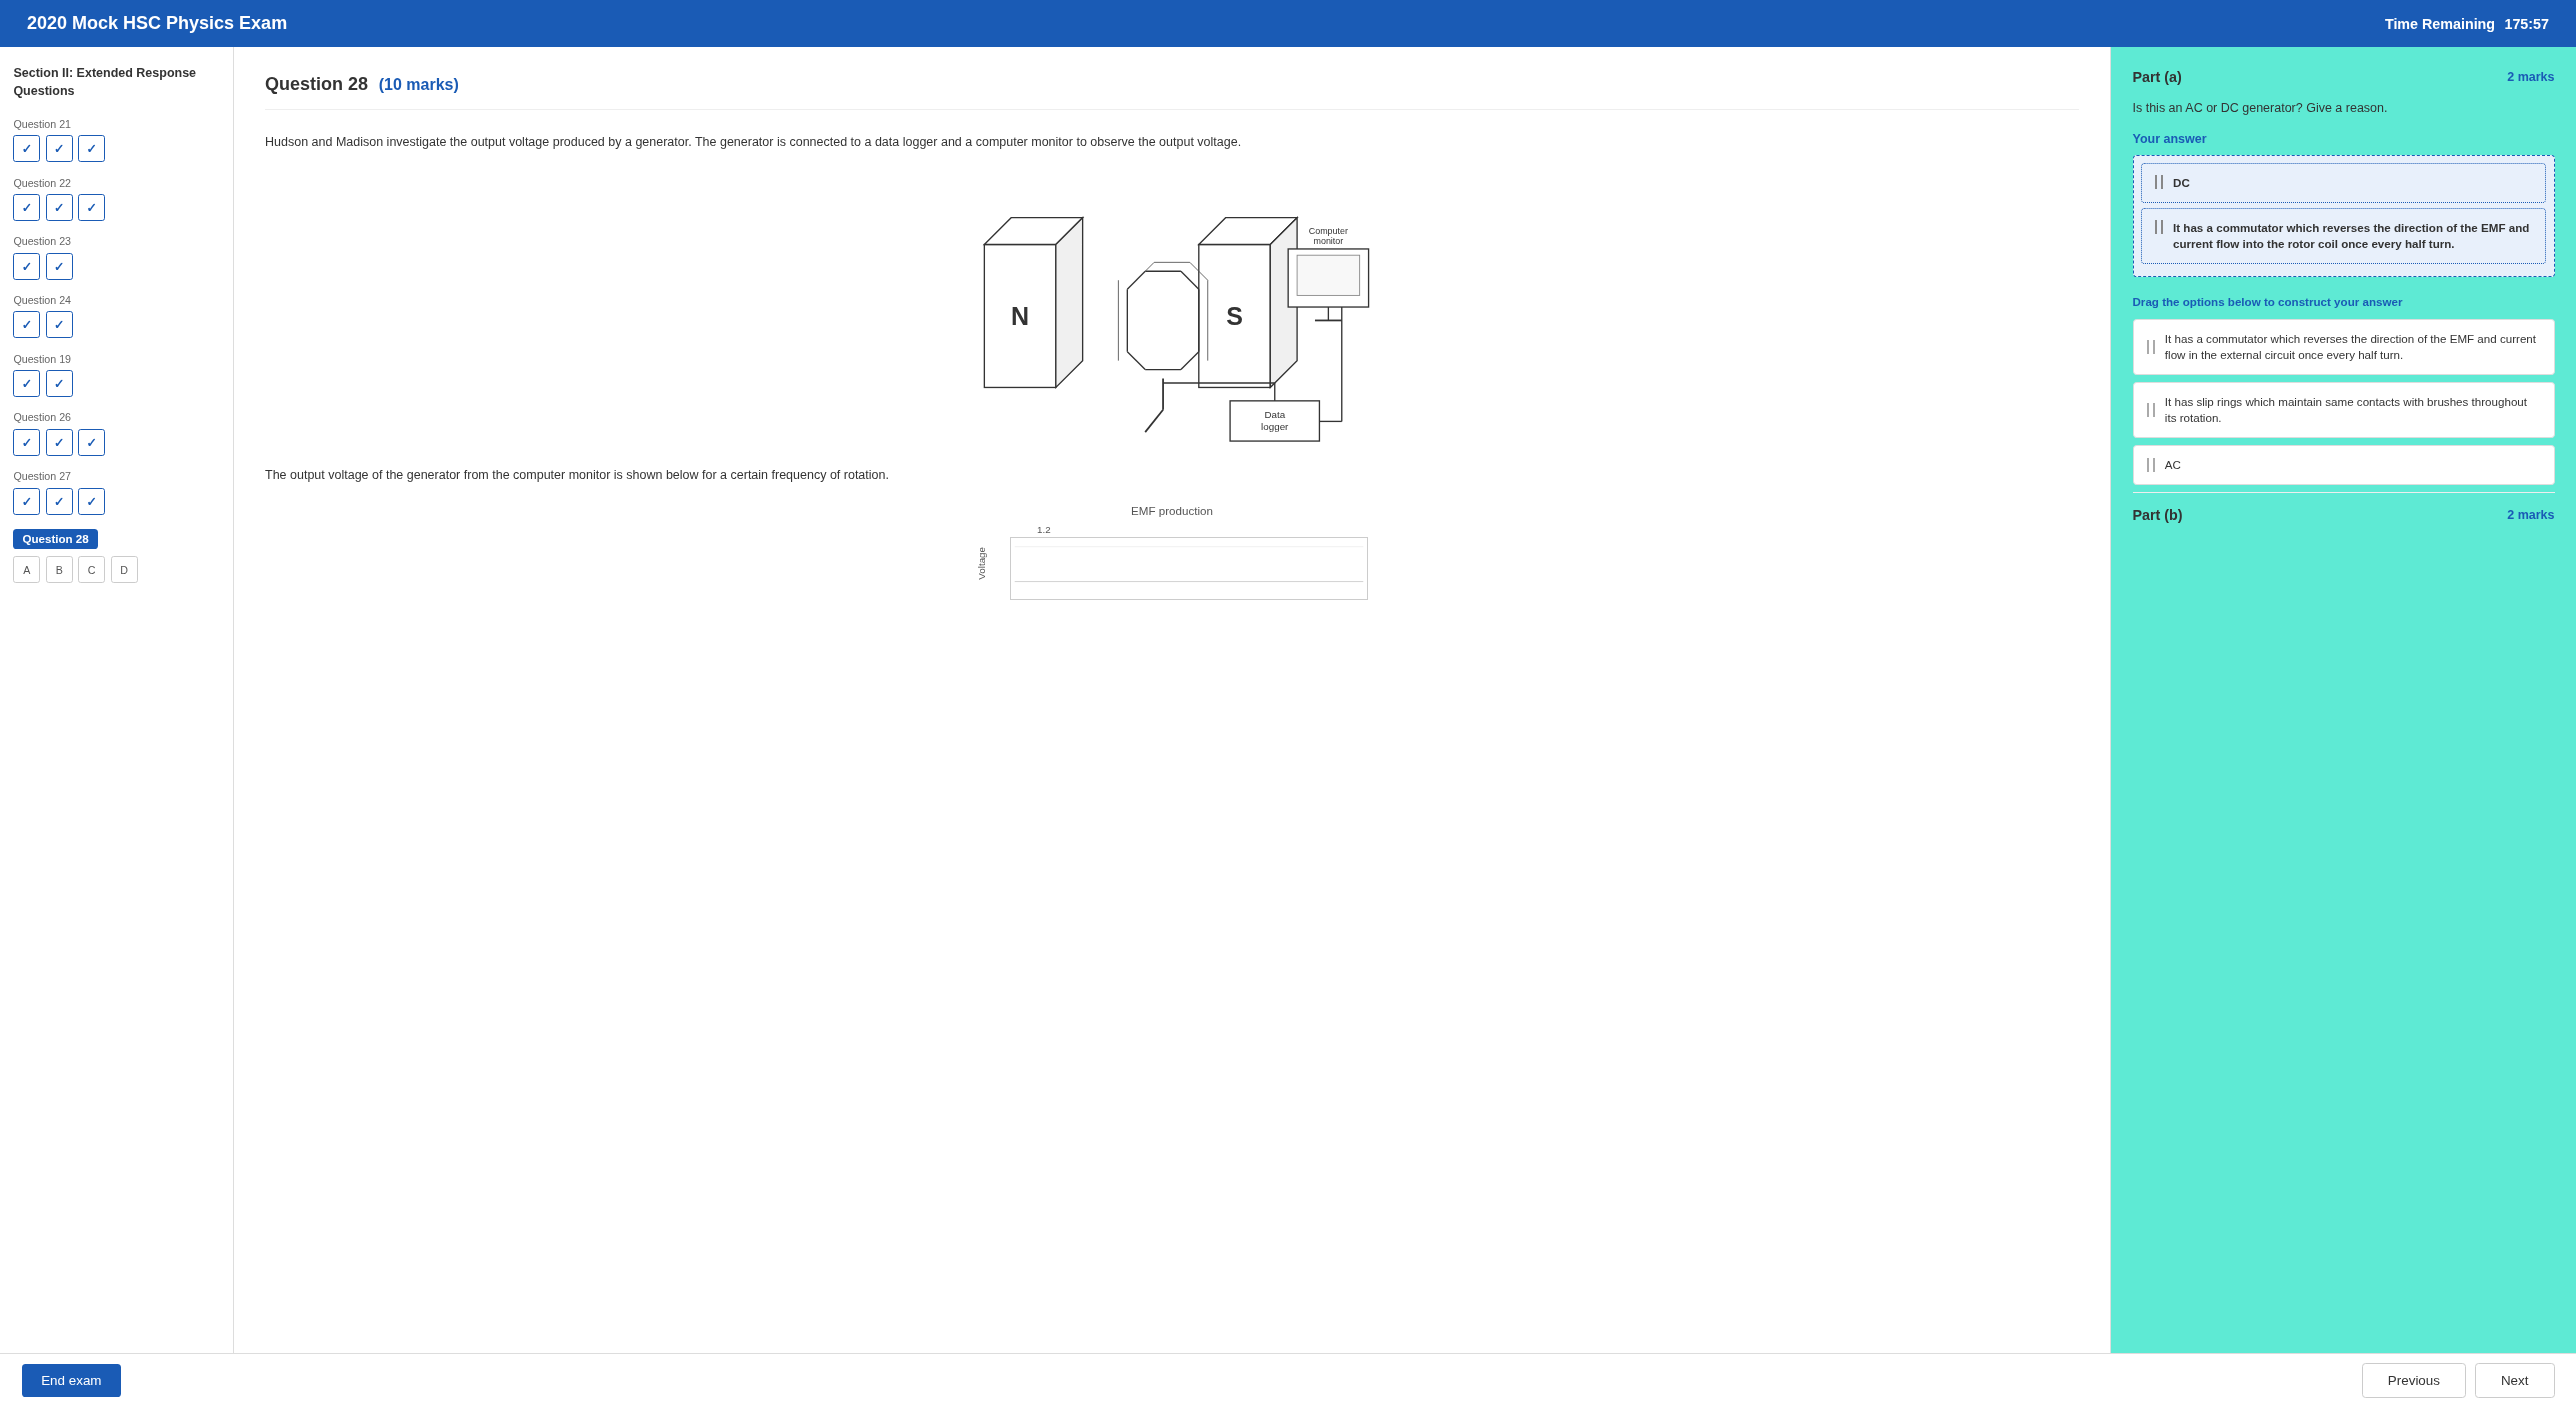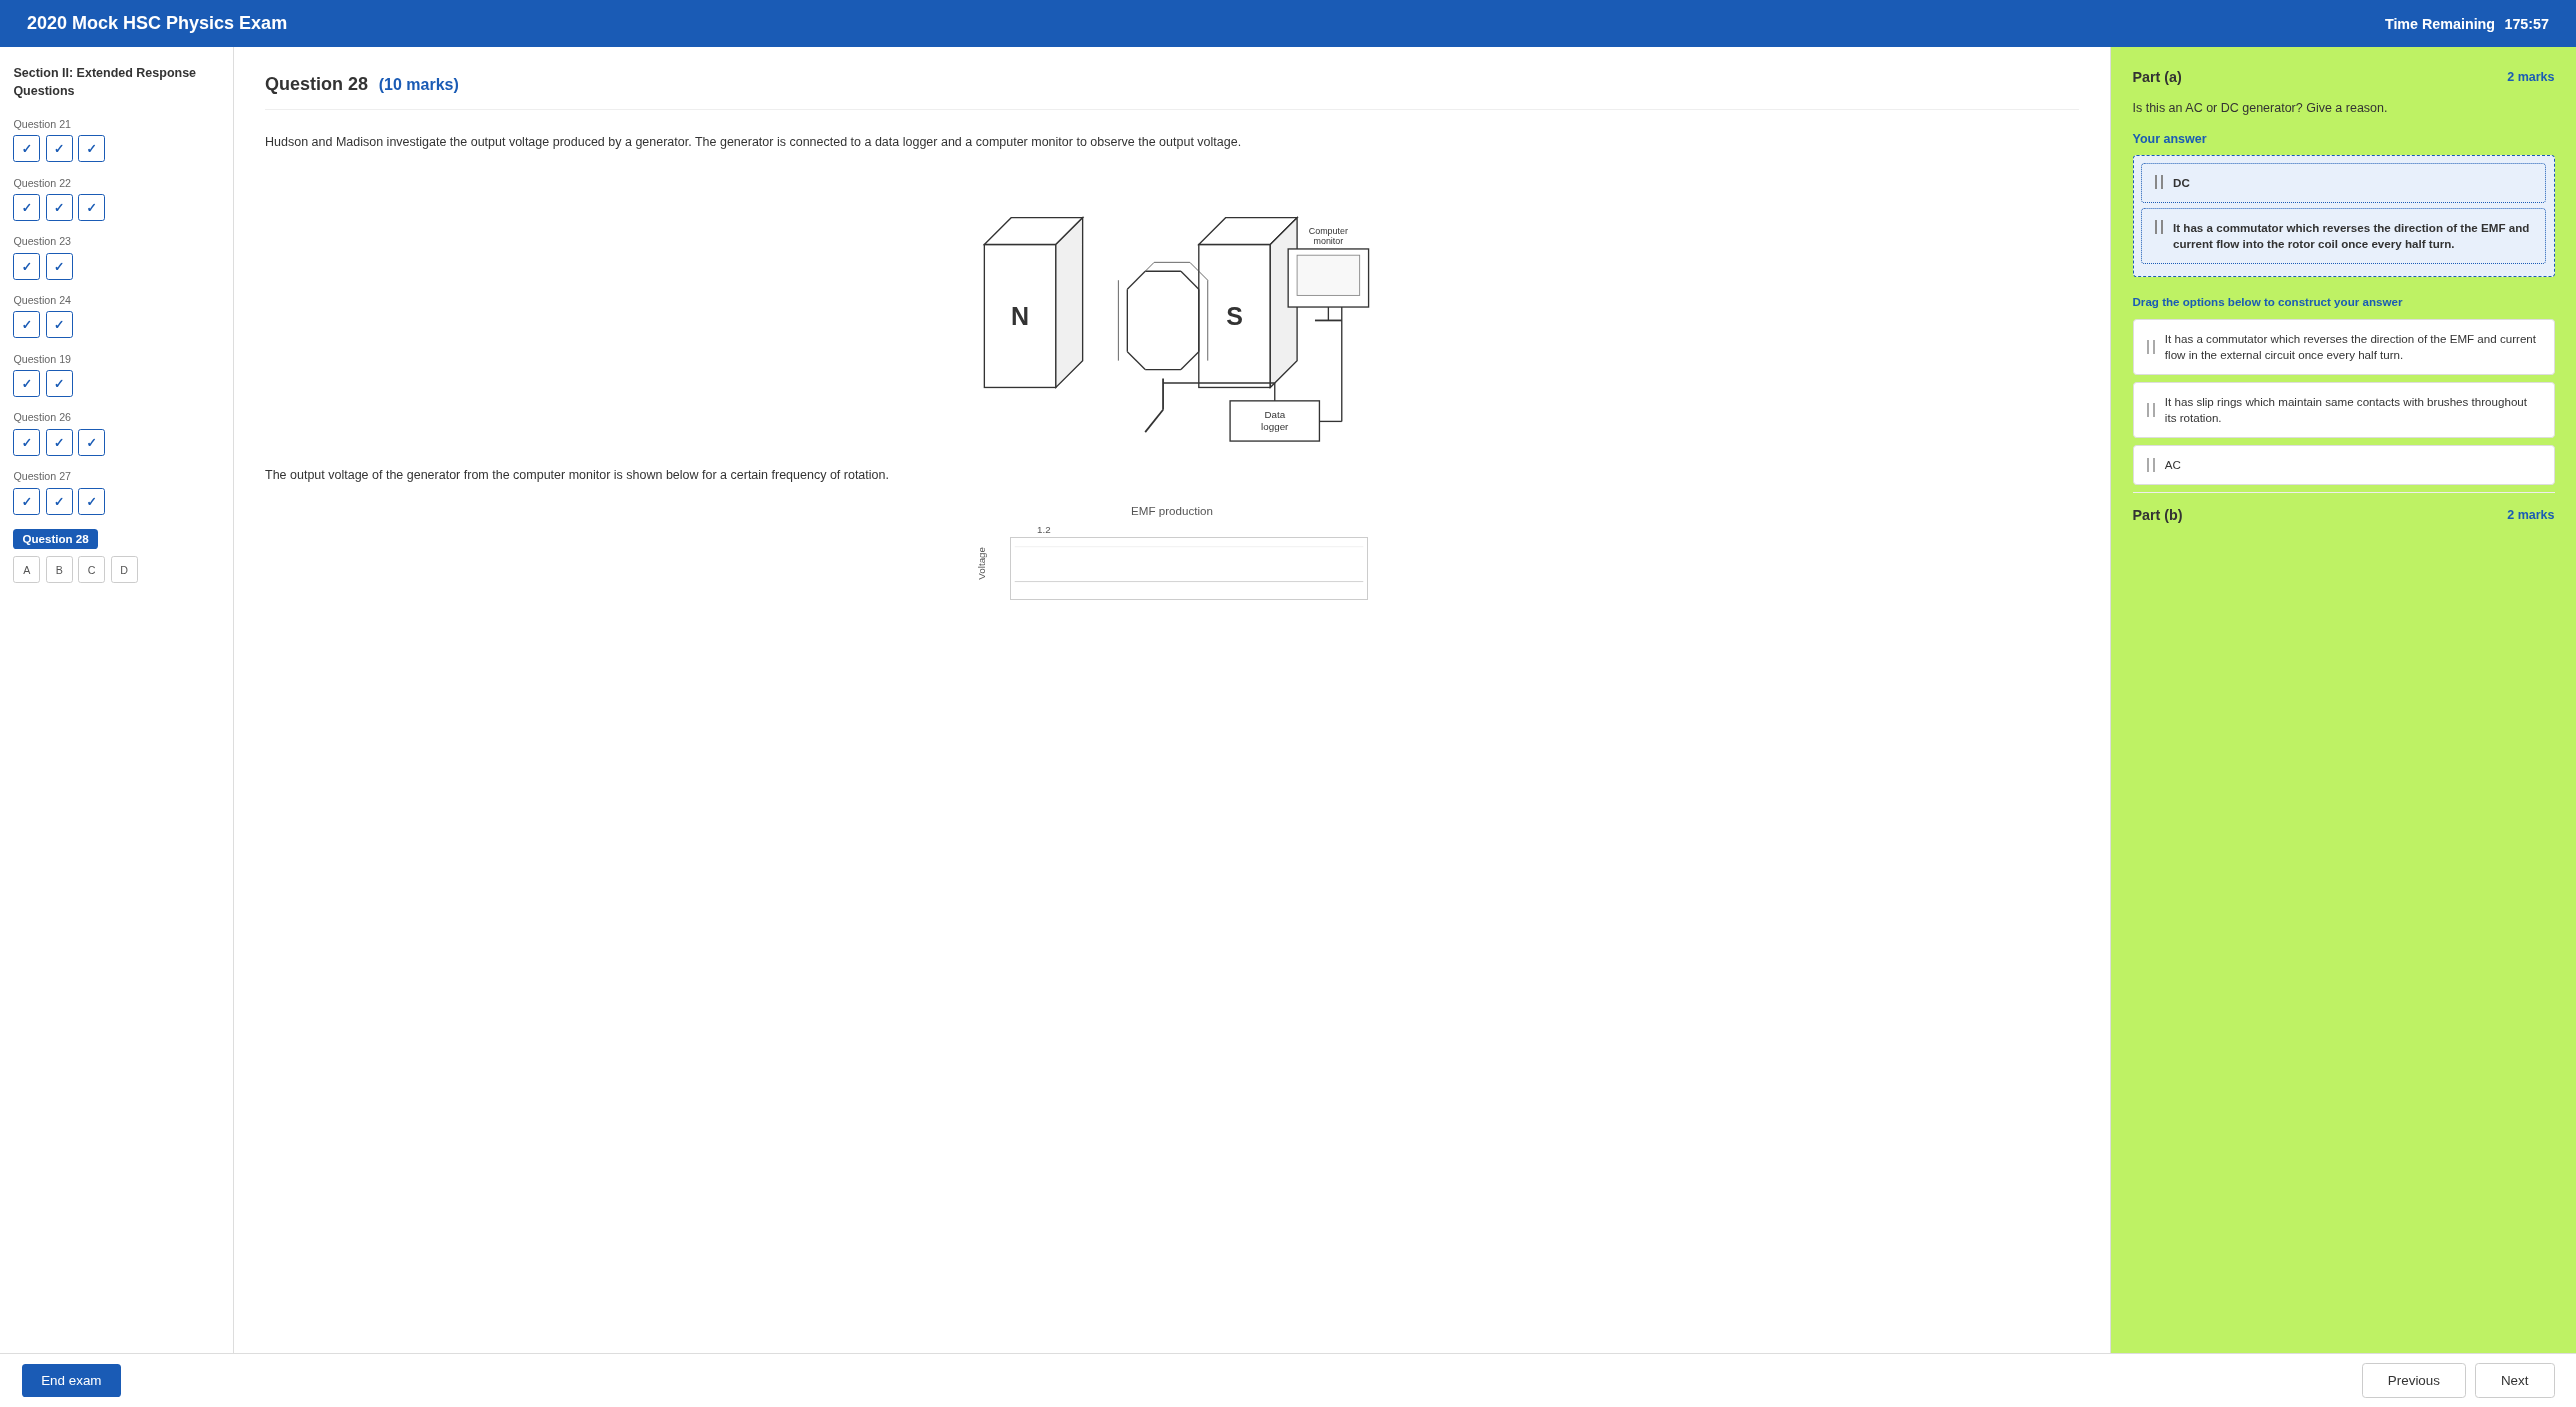--- a/index.html
+++ b/index.html
@@ -129,21 +129,21 @@
 
     .generator-svg { border: none; }
 
     .graph-section { margin-top: 21.5px; }
     .graph-label { text-align: center; font-size: 11.6px; color: #555; margin-bottom: 7.2px; }
     .output-text { font-size: 12.5px; color: #333; margin-bottom: 10.7px; }
 
     
     .answer-panel {
       width: 465px;
-      background: #bef264;
+      background: #5eead4;
       overflow-y: auto;
       padding: 21.5px 21.5px;
       flex-shrink: 0;
     }
 
     .part-header {
       display: flex;
       justify-content: space-between;
       align-items: center;
       margin-bottom: 14.3px;

